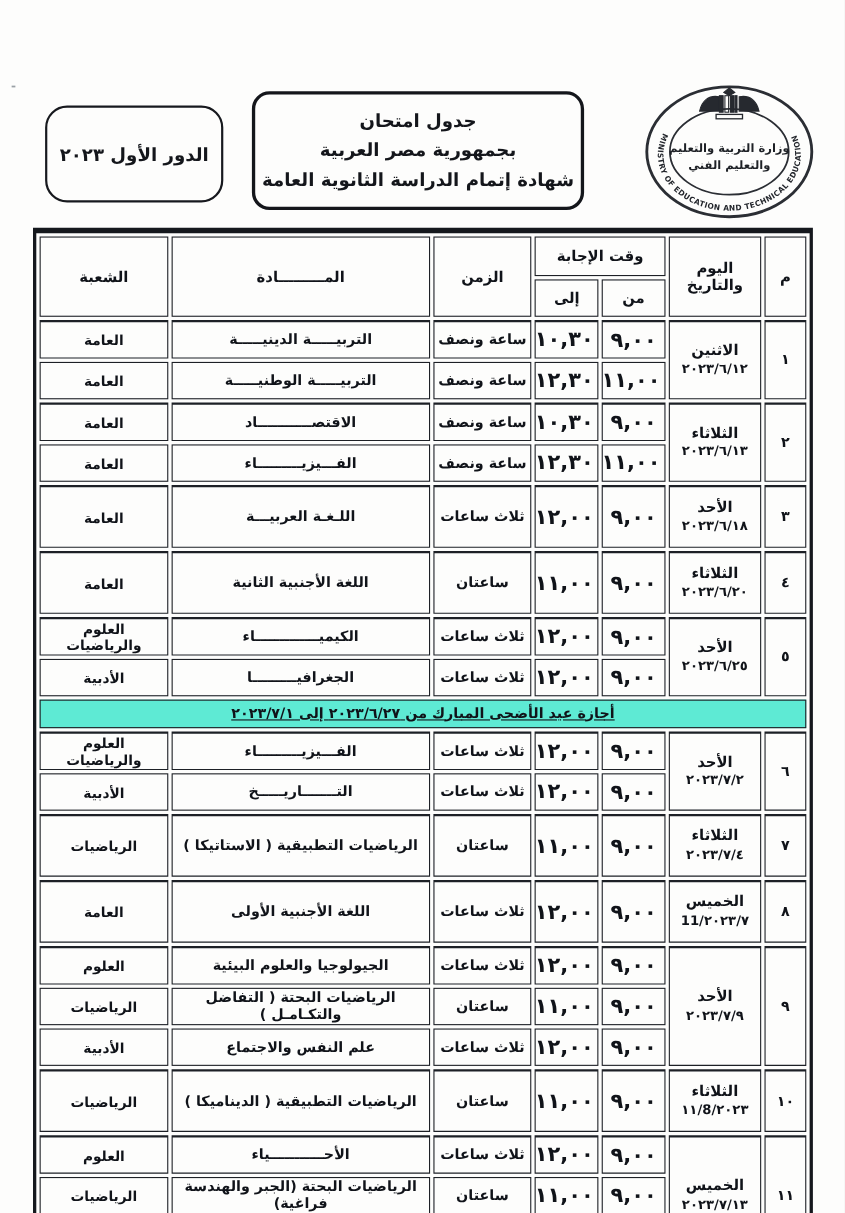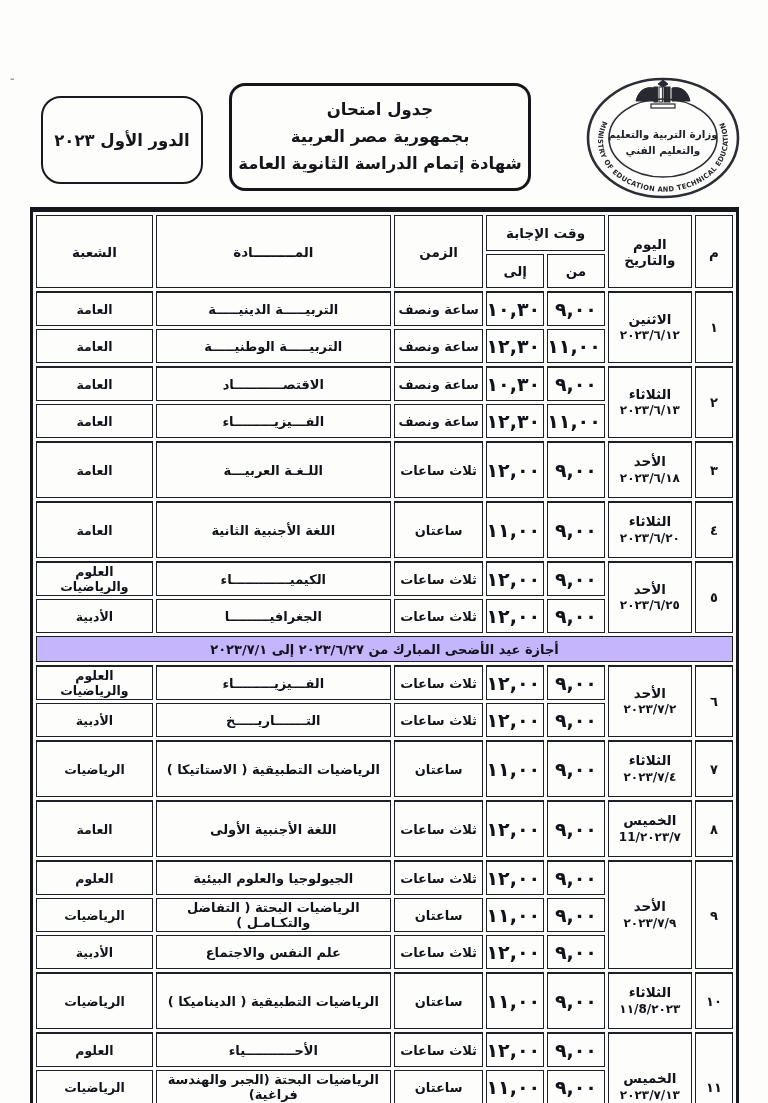--- a/index.html
+++ b/index.html
@@ -49,22 +49,23 @@
   tr.gs td{border-top-width:2.6px;}
   td.num{font-size:13px;}
   td.day{line-height:1.3;padding:4px;}
   .dayname{display:block;font-size:13.5px;}
   .daydate{display:block;font-size:12px;letter-spacing:.5px;}
   td.time{font-size:19px;letter-spacing:.5px;}
   td.dur{font-size:13px;}
   td.sub{font-size:13px;}
   td.br{font-size:12.5px;}
   tr.banner-row td{
-    background:#c4b5fd;height:22px;font-size:13px;border-width:1.6px;
+    background:#5eead4;height:22px;font-size:13px;border-width:1.6px;
     letter-spacing:.2px;
+    text-decoration:underline;
   }
 </style>
 </head>
 <body>
 
 <div class="page">
 
   <div class="stray">-</div>
 
   <div class="round-box">

